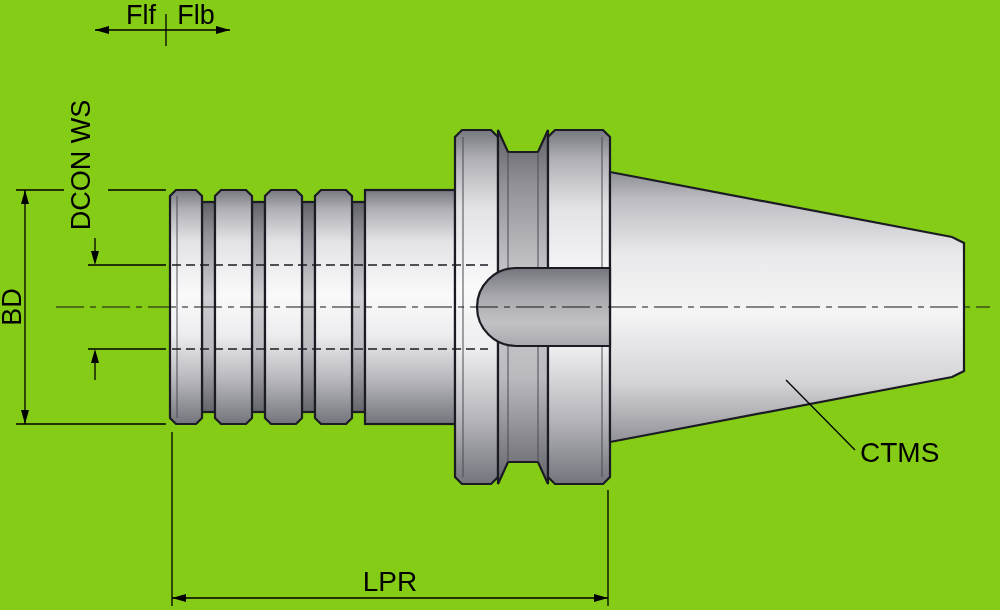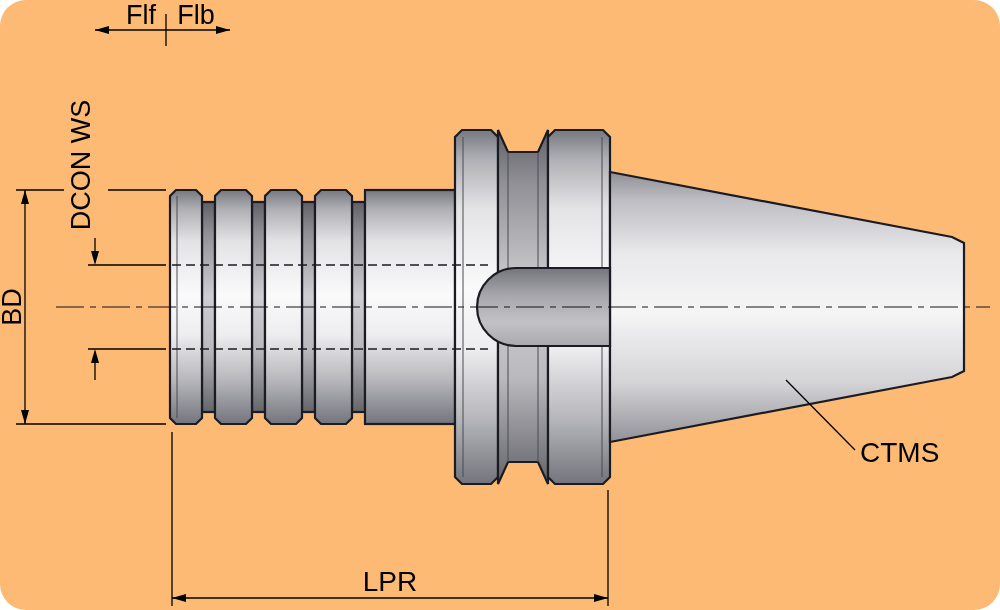--- a/index.html
+++ b/index.html
@@ -1,21 +1,20 @@
 <!DOCTYPE html>
 <html><head>
 <meta charset="utf-8">
 <style>
   html,body{margin:0;padding:0;background:#ffffff;}
   .canvas{
     width:1000px;height:610px;position:relative;
-    background:#fdba74;
+    background:#84cc16;
     font-family:"Liberation Sans", sans-serif;
     overflow:hidden;
-    border-radius:26px;
   }
   svg{display:block;}
   .part-outline{stroke:#1b1b23;stroke-width:2.2;stroke-linejoin:miter;}
   .thin-edge{stroke:#4a4a52;stroke-width:1;fill:none;}
   .hidden-line{stroke:#1b1b23;stroke-width:1.4;fill:none;stroke-dasharray:9 5;}
   .center-line{stroke:#141414;stroke-width:1.2;fill:none;stroke-dasharray:28 6 6 6;}
   .dim-line{stroke:#000000;stroke-width:1.3;fill:none;}
   .dim-arrow{fill:#000000;stroke:none;}
   .dim-text{font-size:27px;fill:#000000;}
   .dim-text-lg{font-size:28px;fill:#000000;}

